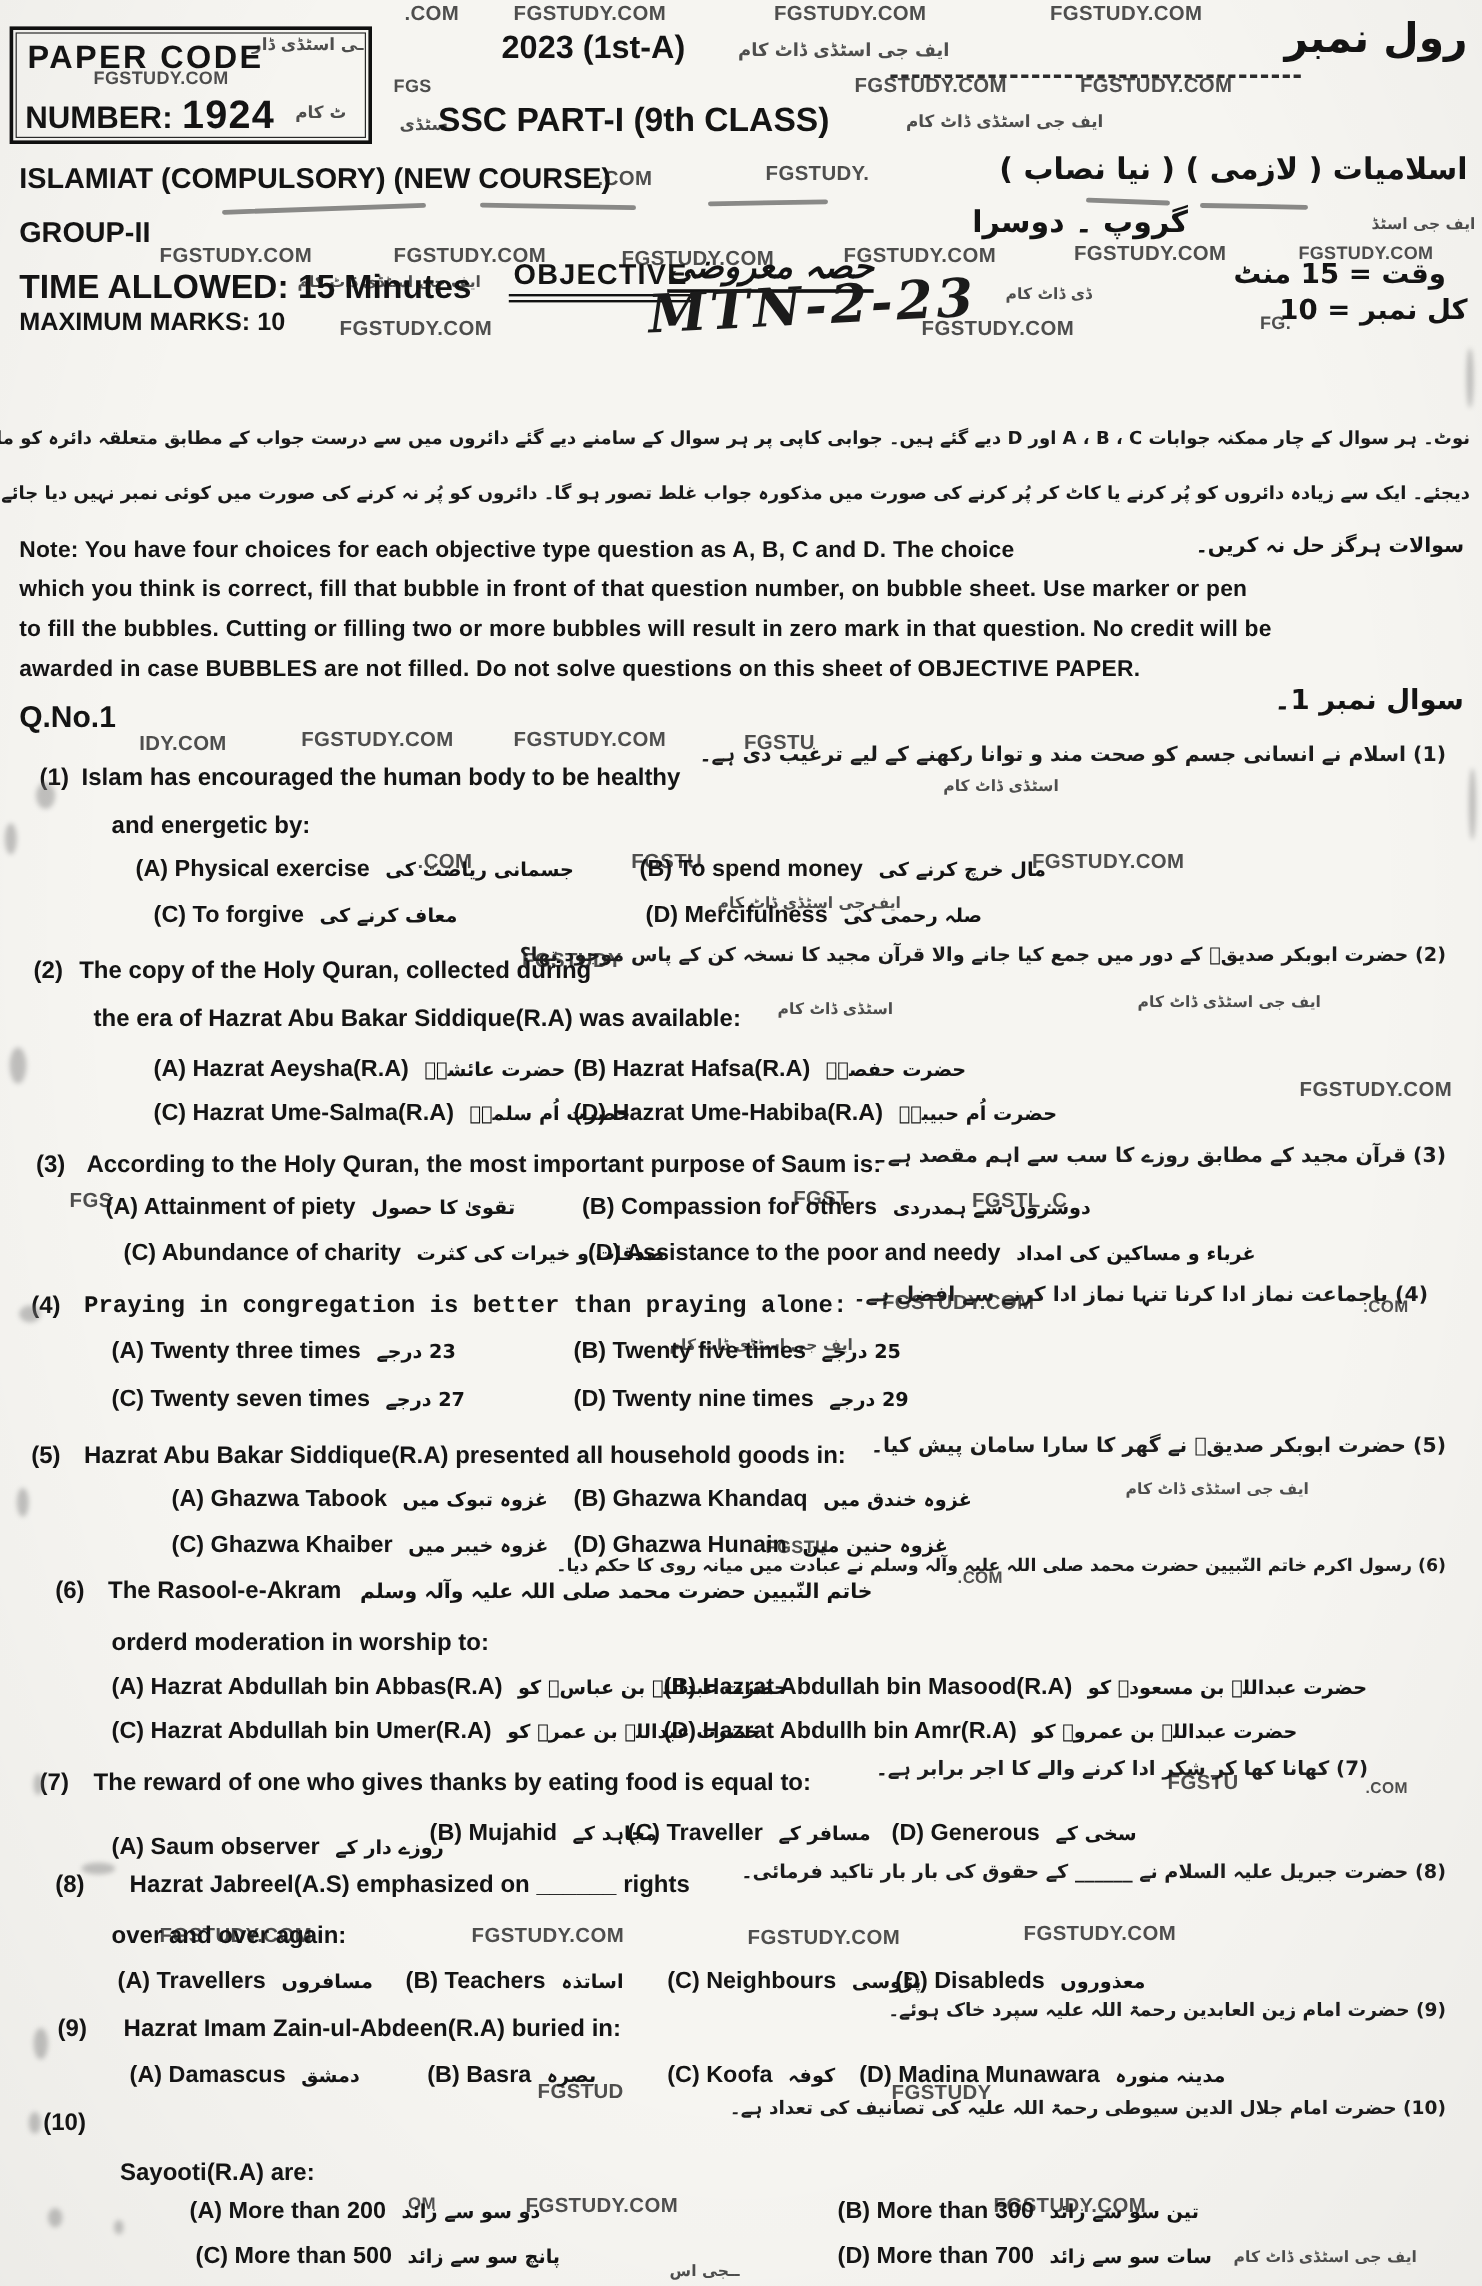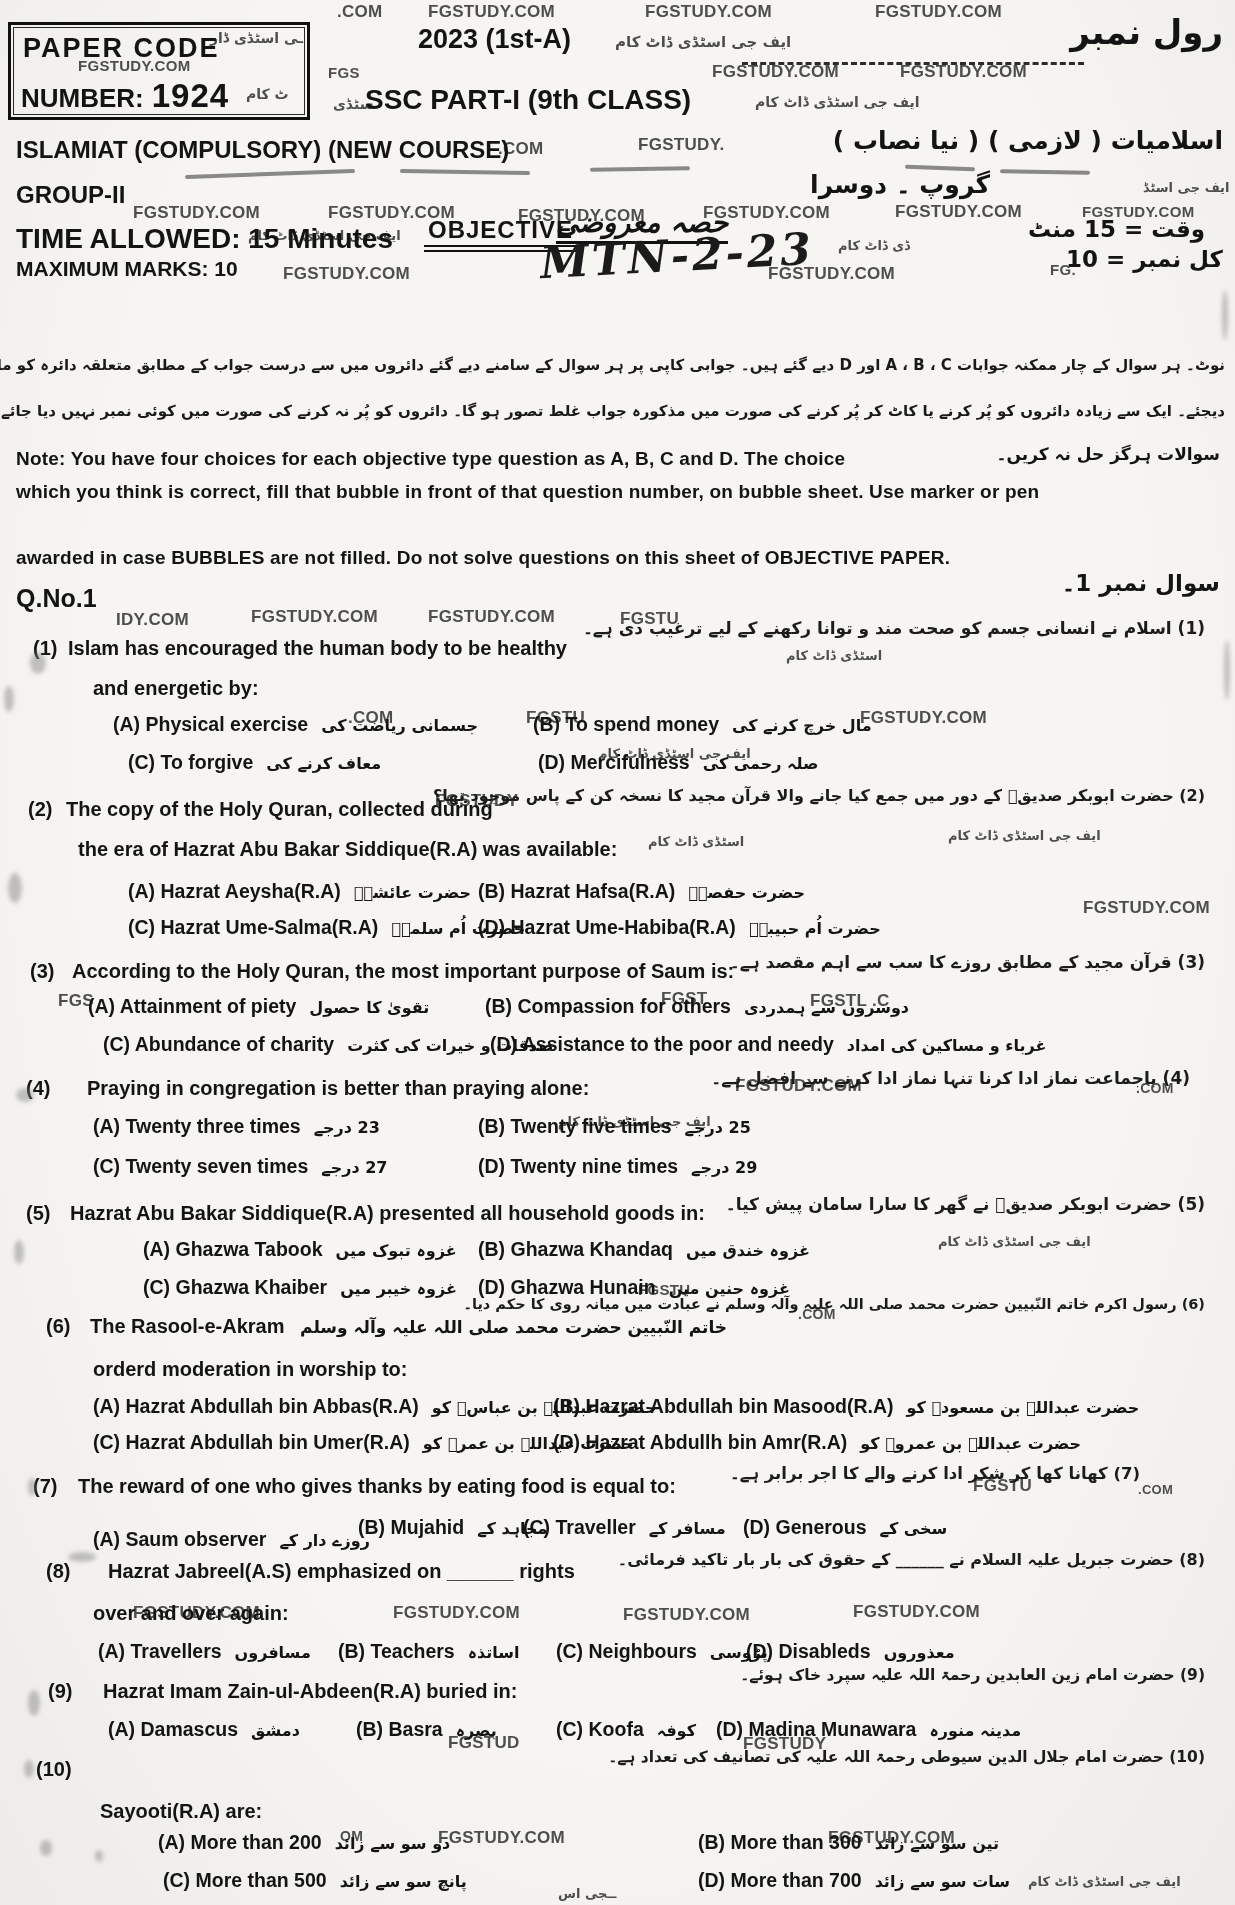--- a/index.html
+++ b/index.html
@@ -157,20 +157,21 @@
   <div class="marks-en">MAXIMUM MARKS: 10</div>
   <div class="hand">MTN-2-23</div>
   <div class="marks-ur ur">کل نمبر  =  10</div>
 
   <div class="note-ur ur" style="top:356px">نوٹ۔   ہر سوال کے چار ممکنہ جوابات A ، B ، C اور D دیے گئے ہیں۔ جوابی کاپی پر ہر سوال کے سامنے دیے گئے دائروں میں سے درست جواب کے مطابق متعلقہ دائرہ کو مارکر یا پین سے بھر</div>
   <div class="note-ur ur" style="top:402px">دیجئے۔ ایک سے زیادہ دائروں کو پُر کرنے یا کاٹ کر پُر کرنے کی صورت میں مذکورہ جواب غلط تصور ہو گا۔ دائروں کو پُر نہ کرنے کی صورت میں کوئی نمبر نہیں دیا جائے گا۔ اس سوالیہ پرچہ پر</div>
   <div class="note-ur3 ur">سوالات ہرگز حل نہ کریں۔</div>
 
   <div class="note-en" style="top:448px">Note:  You have four choices for each objective type question as A, B, C and D. The choice</div>
   <div class="note-en" style="top:481px">which you think is correct, fill that bubble in front of that question number, on bubble sheet. Use marker or pen</div>
+  <div class="note-en" style="top:514px">to fill the bubbles. Cutting or filling two or more bubbles will result in zero mark in that question.  No credit will be</div>
   <div class="note-en" style="top:547px">awarded in case BUBBLES are not filled. Do not solve questions on this sheet of OBJECTIVE PAPER.</div>
 
   <div class="qno">Q.No.1</div>
   <div class="qno-ur ur">سوال نمبر 1۔</div>
 </div>
 
 <div id="q-layer">
     <div class="abs q-num" style="left: 33px; top: 637px;">(1)</div>
     <div class="abs q-en" style="left: 68px; top: 637px;">Islam has encouraged the human body to be healthy</div>
     <div class="abs q-en" style="left: 93px; top: 677px;">and energetic by:</div>
@@ -188,21 +189,21 @@
     <div class="q-opt" style="left: 128px; top: 916px;"><span>(C) </span><span>Hazrat Ume-Salma(R.A)</span><span class="our">حضرت اُم سلمہؓ</span></div>
     <div class="q-opt" style="left: 478px; top: 916px;"><span>(D) </span><span>Hazrat Ume-Habiba(R.A)</span><span class="our">حضرت اُم حبیبہؓ</span></div>
     <div class="abs q-num" style="left: 30px; top: 960px;">(3)</div>
     <div class="abs q-en" style="left: 72px; top: 960px;">According to the Holy Quran, the most important purpose of Saum is:</div>
     <div class="q-ur" style="right: 30px; top: 952px; font-size: 17px;">(3) قرآن مجید کے مطابق روزے کا سب سے اہم مقصد ہے۔</div>
     <div class="q-opt" style="left: 88px; top: 995px;"><span>(A) </span><span>Attainment of piety</span><span class="our">تقویٰ کا حصول</span></div>
     <div class="q-opt" style="left: 485px; top: 995px;"><span>(B) </span><span>Compassion for others</span><span class="our">دوسروں سے ہمدردی</span></div>
     <div class="q-opt" style="left: 490px; top: 1033px;"><span>(D) </span><span>Assistance to the poor and needy</span><span class="our">غرباء و مساکین کی امداد</span></div>
     <div class="q-opt" style="left: 103px; top: 1033px;"><span>(C) </span><span>Abundance of charity</span><span class="our">صدقات و خیرات کی کثرت</span></div>
     <div class="abs q-num" style="left: 26px; top: 1077px;">(4)</div>
-    <div class="abs q-en" style="left: 87px; top: 1077px;">Praying in congregation is better than praying alone:</div>
+    <div class="abs q-en" style="left: 70px; top: 1077px; font-family: Liberation Mono, monospace;">Praying in congregation is better than praying alone:</div>
     <div class="q-ur" style="right: 45px; top: 1068px; font-size: 17px;">(4) باجماعت نماز ادا کرنا تنہا نماز ادا کرنے سے افضل ہے۔</div>
     <div class="q-opt" style="left: 93px; top: 1115px;"><span>(A) </span><span>Twenty three times</span><span class="our">23 درجے</span></div>
     <div class="q-opt" style="left: 478px; top: 1115px;"><span>(B) </span><span>Twenty five times</span><span class="our">25 درجے</span></div>
     <div class="q-opt" style="left: 93px; top: 1155px;"><span>(C) </span><span>Twenty seven times</span><span class="our">27 درجے</span></div>
     <div class="q-opt" style="left: 478px; top: 1155px;"><span>(D) </span><span>Twenty nine times</span><span class="our">29 درجے</span></div>
     <div class="abs q-num" style="left: 26px; top: 1202px;">(5)</div>
     <div class="abs q-en" style="left: 70px; top: 1202px;">Hazrat Abu Bakar Siddique(R.A) presented all household goods in:</div>
     <div class="q-ur" style="right: 30px; top: 1194px; font-size: 17px;">(5) حضرت ابوبکر صدیقؓ نے گھر کا سارا سامان پیش کیا۔</div>
     <div class="q-opt" style="left: 143px; top: 1238px;"><span>(A) </span><span>Ghazwa Tabook</span><span class="our">غزوہ تبوک میں</span></div>
     <div class="q-opt" style="left: 478px; top: 1238px;"><span>(B) </span><span>Ghazwa Khandaq</span><span class="our">غزوہ خندق میں</span></div>

